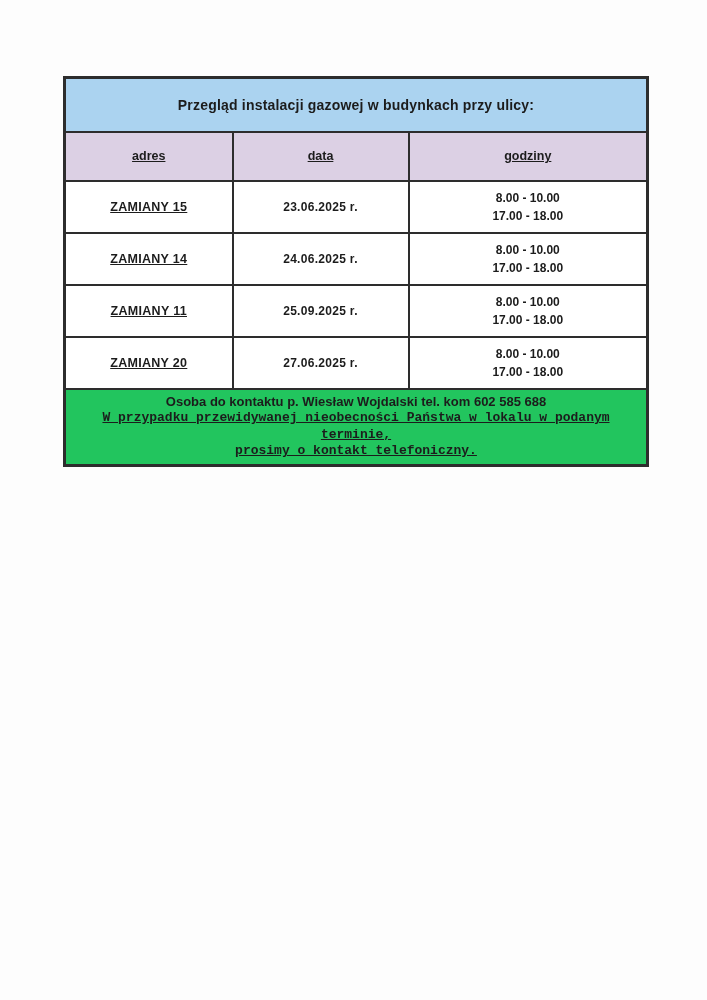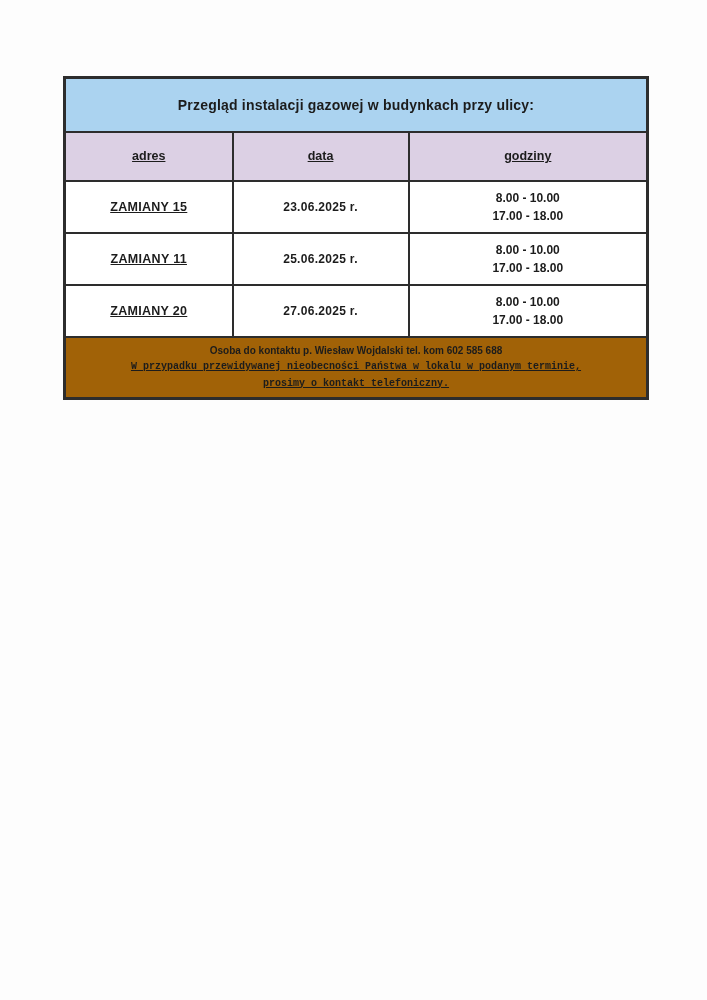--- a/index.html
+++ b/index.html
@@ -52,22 +52,22 @@
   td.date-cell {
     font-size: 12px;
     color: #e56a80;
     letter-spacing: 0.3px;
   }
   td.hours-cell { font-size: 12px; }
   td.hours-cell div { line-height: 18px; }
 
   td.footer-cell {
     height: 62px;
-    background: #a16207;
-    font-size: 10px;
+    background: #22c55e;
+    font-size: 13px;
     line-height: 16.5px;
     padding: 4px 8px;
   }
   td.footer-cell .u { text-decoration: underline; font-family: Liberation Mono, monospace; }
 </style>
 </head>
 <body>
 
 <div class="page">
   <table class="notice">
@@ -99,27 +99,39 @@
     </td>
     <td class="date-cell">
       <span>23.06.2025 r.</span>
     </td>
     <td class="hours-cell">
       <div>8.00 - 10.00</div>
       <div>17.00 - 18.00</div>
     </td>
   </tr>
 
+  <tr class="data-row">
+    <td class="adres-cell">
+      <span class="u">ZAMIANY 14</span>
+    </td>
+    <td class="date-cell">
+      <span>24.06.2025 r.</span>
+    </td>
+    <td class="hours-cell">
+      <div>8.00 - 10.00</div>
+      <div>17.00 - 18.00</div>
+    </td>
+  </tr>
 
   <tr class="data-row">
     <td class="adres-cell">
       <span class="u">ZAMIANY 11</span>
     </td>
     <td class="date-cell">
-      <span>25.06.2025 r.</span>
+      <span>25.09.2025 r.</span>
     </td>
     <td class="hours-cell">
       <div>8.00 - 10.00</div>
       <div>17.00 - 18.00</div>
     </td>
   </tr>
 
 
   <tr class="data-row">
     <td class="adres-cell">

